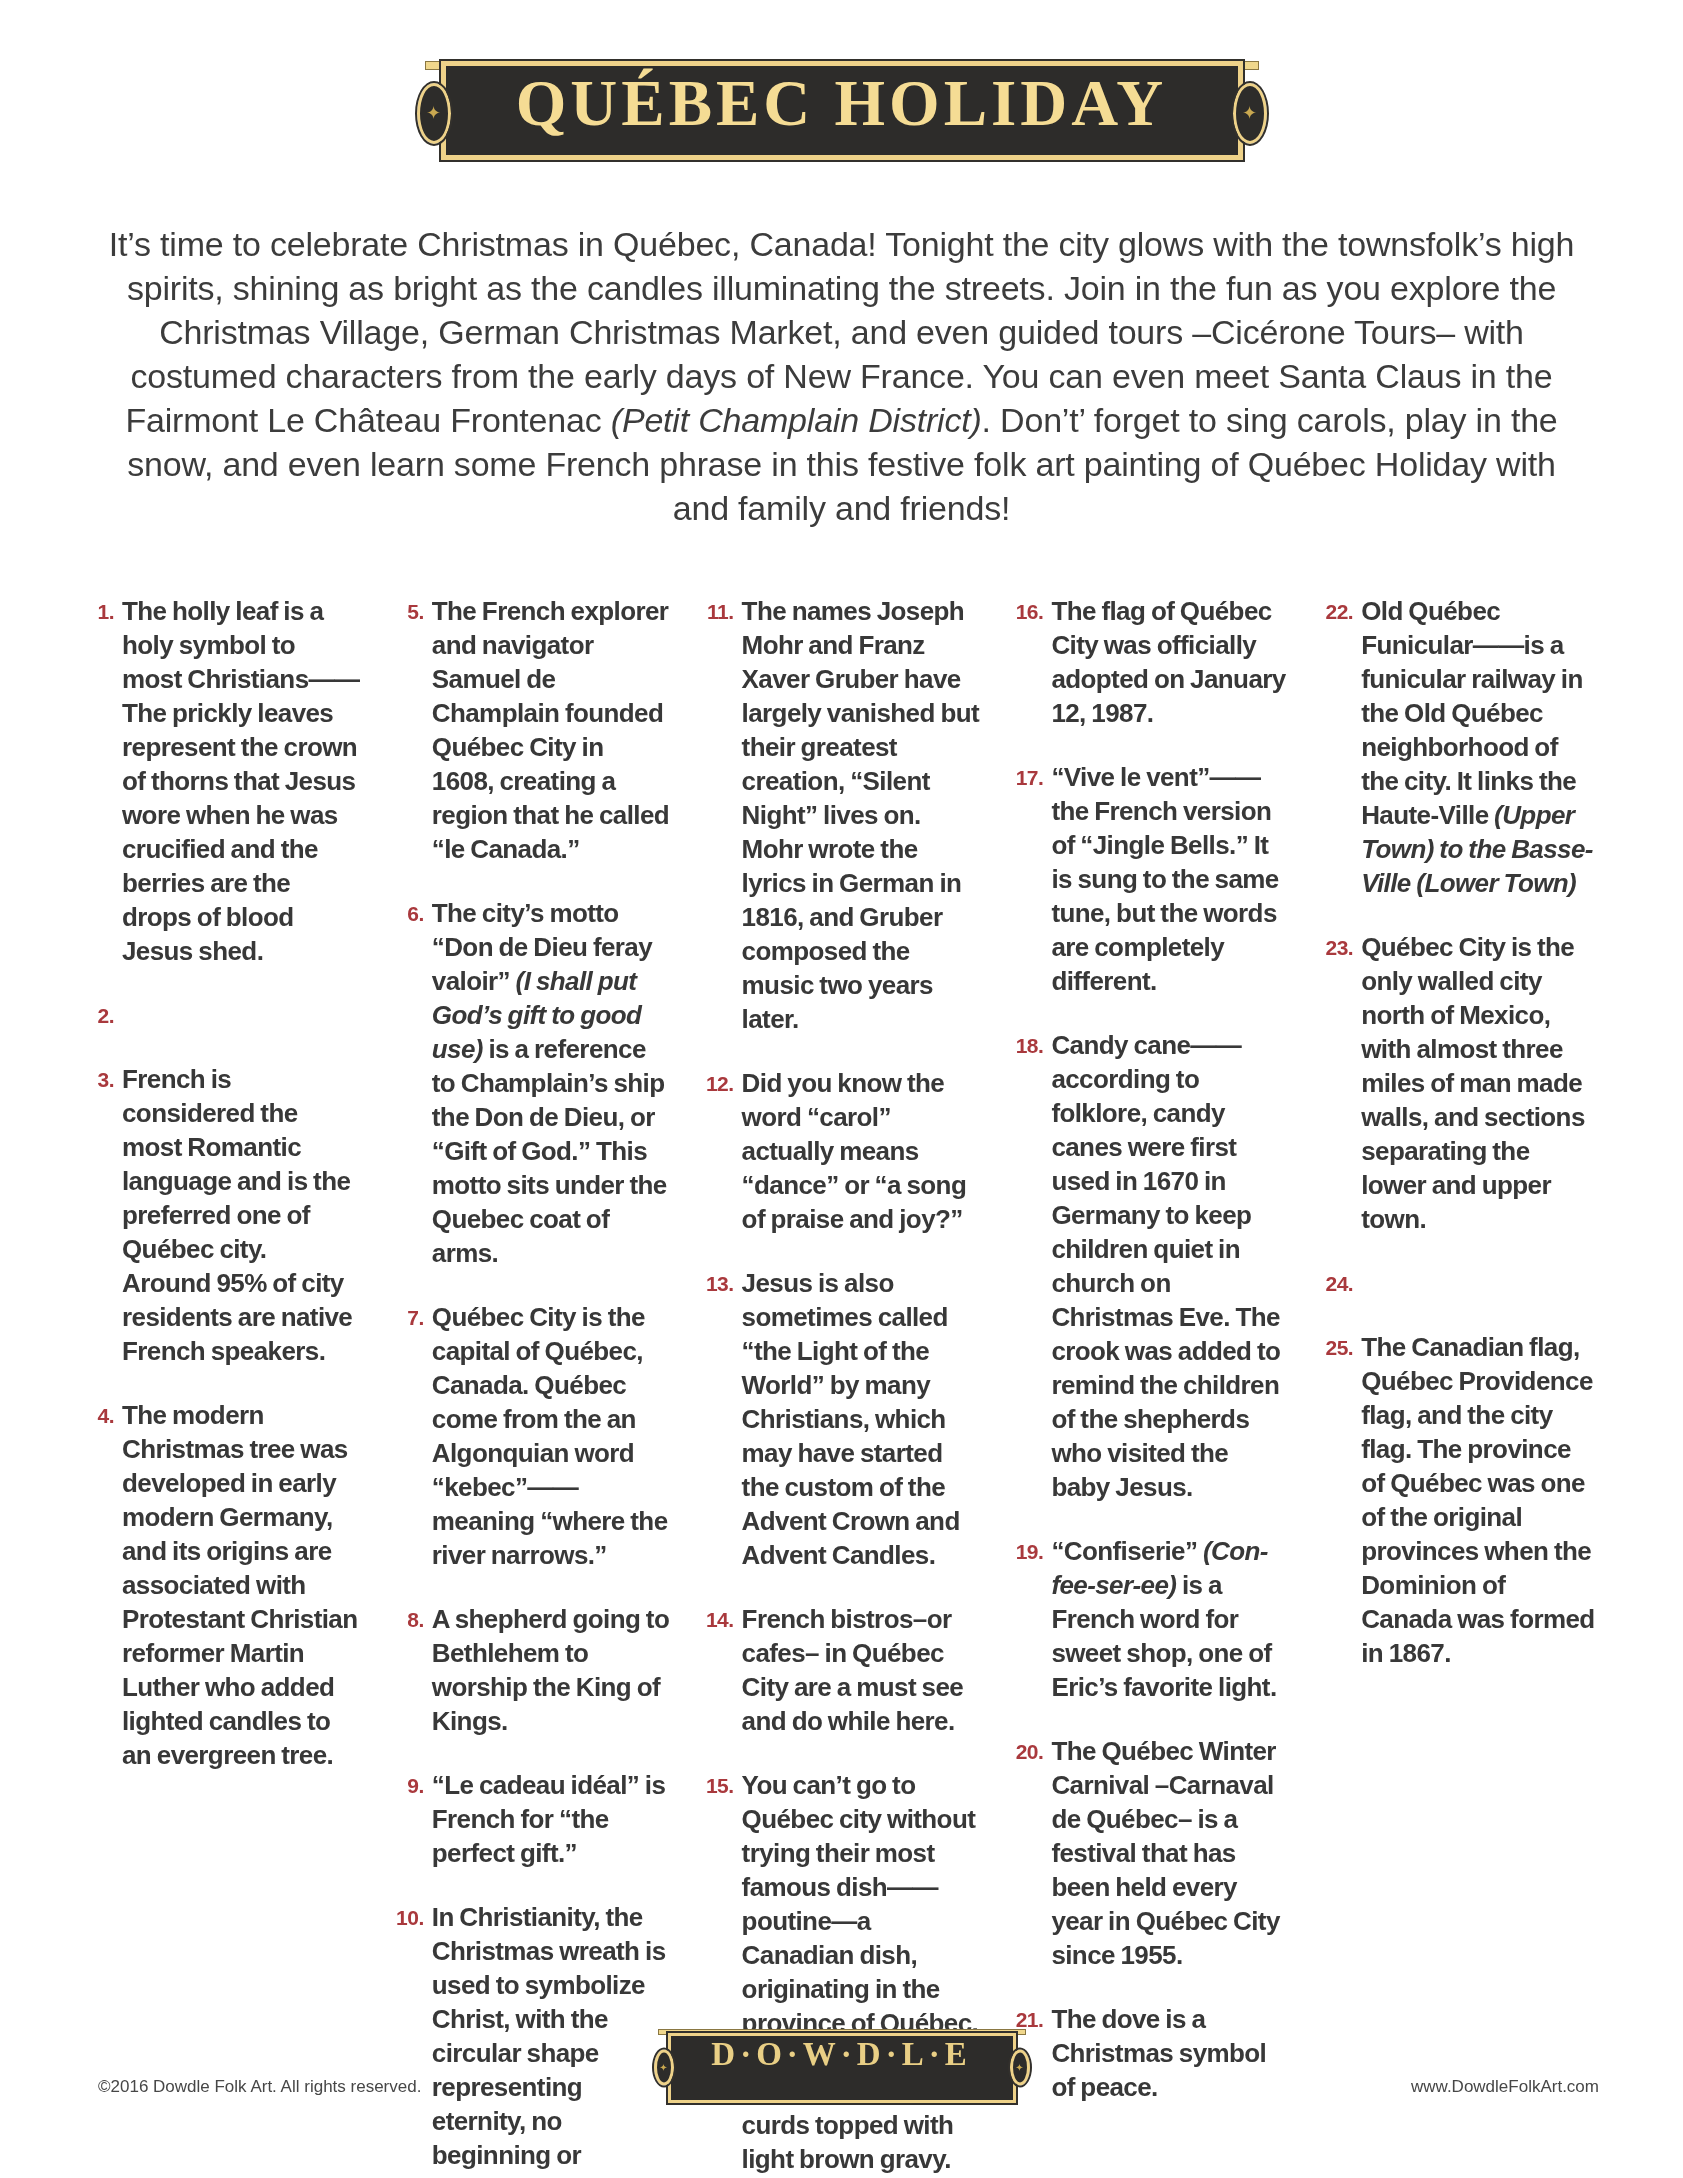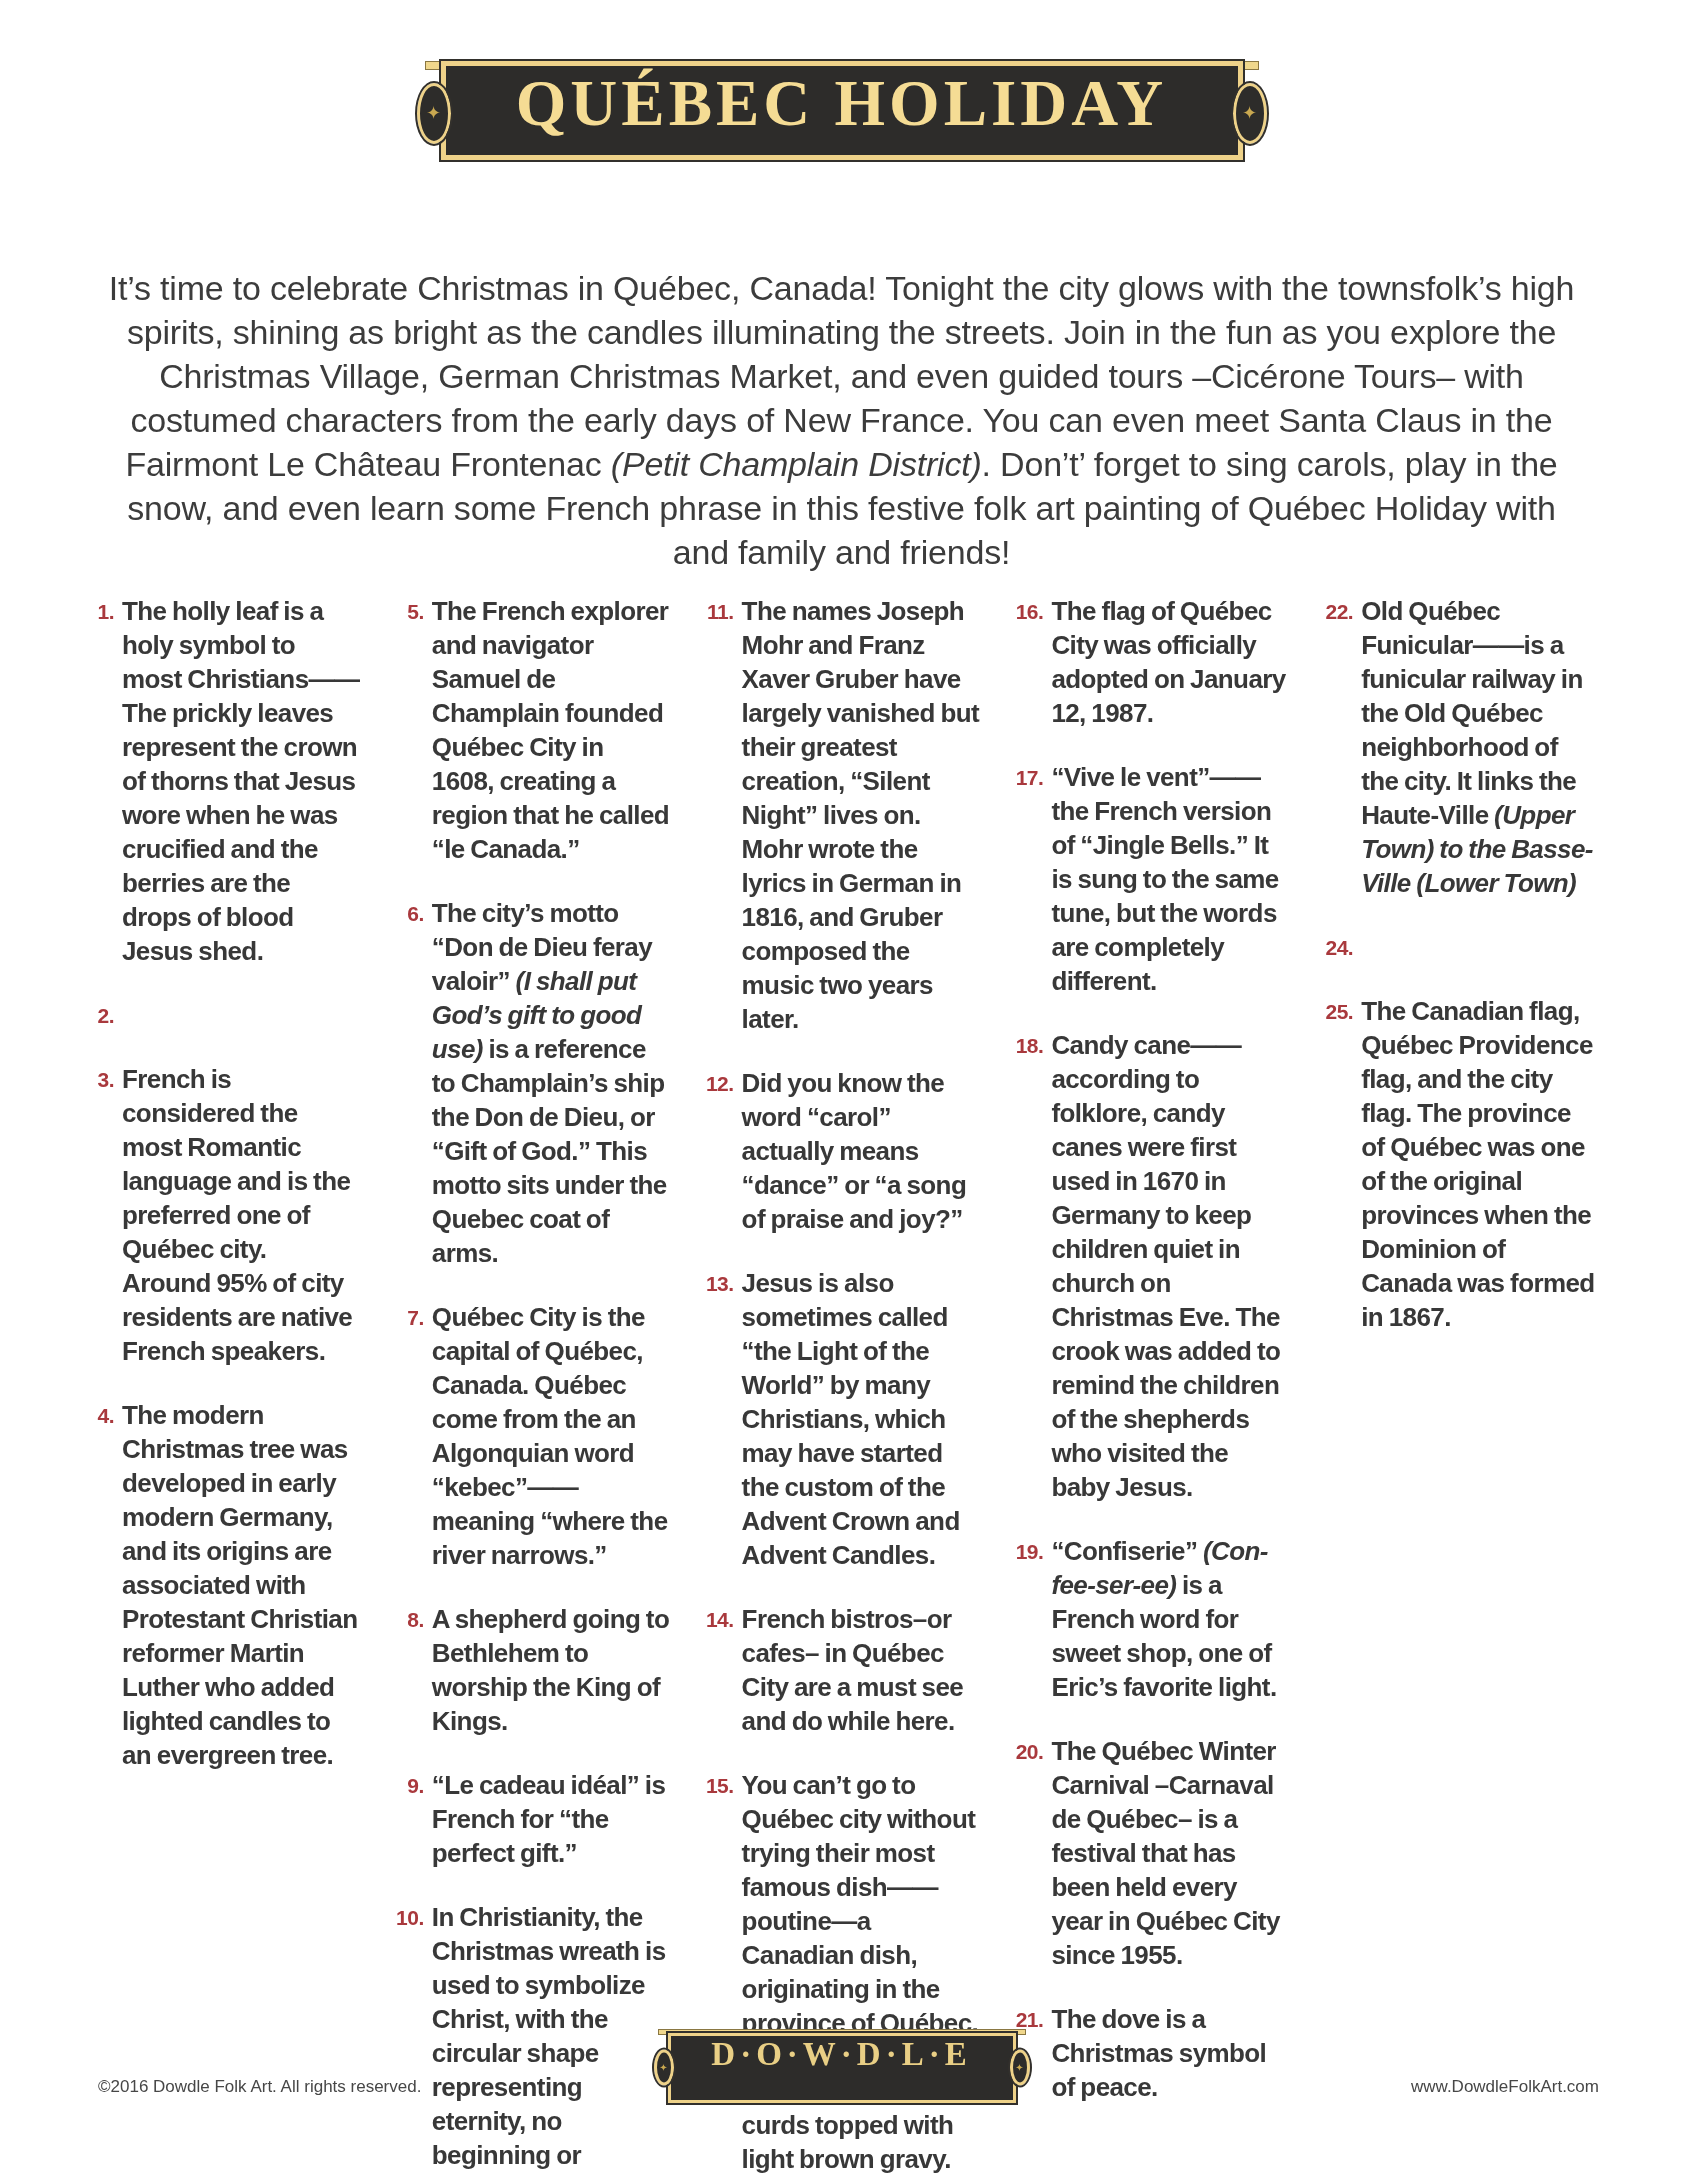--- a/index.html
+++ b/index.html
@@ -50,21 +50,21 @@
   .footer-plaque .bump-left { left: -14px; }
   .footer-plaque .bump-right { right: -14px; }
   .logo-text {
     font-family: "Liberation Serif", serif;
     font-weight: bold; font-size: 33px; letter-spacing: 5px;
     color: #e9cf85; white-space: nowrap;
   }
 
   
   .intro {
-    width: 1475px; margin: 106px auto 0 auto;
+    width: 1475px; margin: 62px auto 0 auto;
     font-size: 34px; line-height: 44px;
     text-align: center; color: #3c3c3c;
     letter-spacing: -0.2px;
   }
   .intro .it, .fact-text .it { font-style: italic; }
 
   
   .facts {
     position: absolute; top: 594px; left: 84px; right: 84px;
     display: flex; column-gap: 34px;
@@ -198,20 +198,24 @@
         <div class="fact-num">21.</div>
         <div class="fact-text"><span>The dove is a Christmas symbol of peace.</span></div>
       </div>
     </div>
     <div class="fact-col">
       <div class="fact">
         <div class="fact-num">22.</div>
         <div class="fact-text"><span>Old Québec Funicular——is a funicular railway in the Old Québec neighborhood of the city. It links the Haute-Ville </span><span class="it">(Upper Town) to the Basse-Ville (Lower Town)</span></div>
       </div>
       <div class="fact">
+        <div class="fact-num">23.</div>
+        <div class="fact-text"><span>Québec City is the only walled city north of Mexico, with almost three miles of man made walls, and sections separating the lower and upper town.</span></div>
+      </div>
+      <div class="fact">
         <div class="fact-num">24.</div>
       </div>
       <div class="fact">
         <div class="fact-num">25.</div>
         <div class="fact-text"><span>The Canadian flag, Québec Providence flag, and the city flag. The province of Québec was one of the original provinces when the Dominion of Canada was formed in 1867.</span></div>
       </div>
     </div>
   </div>
 
 <div class="plaque footer-plaque">

